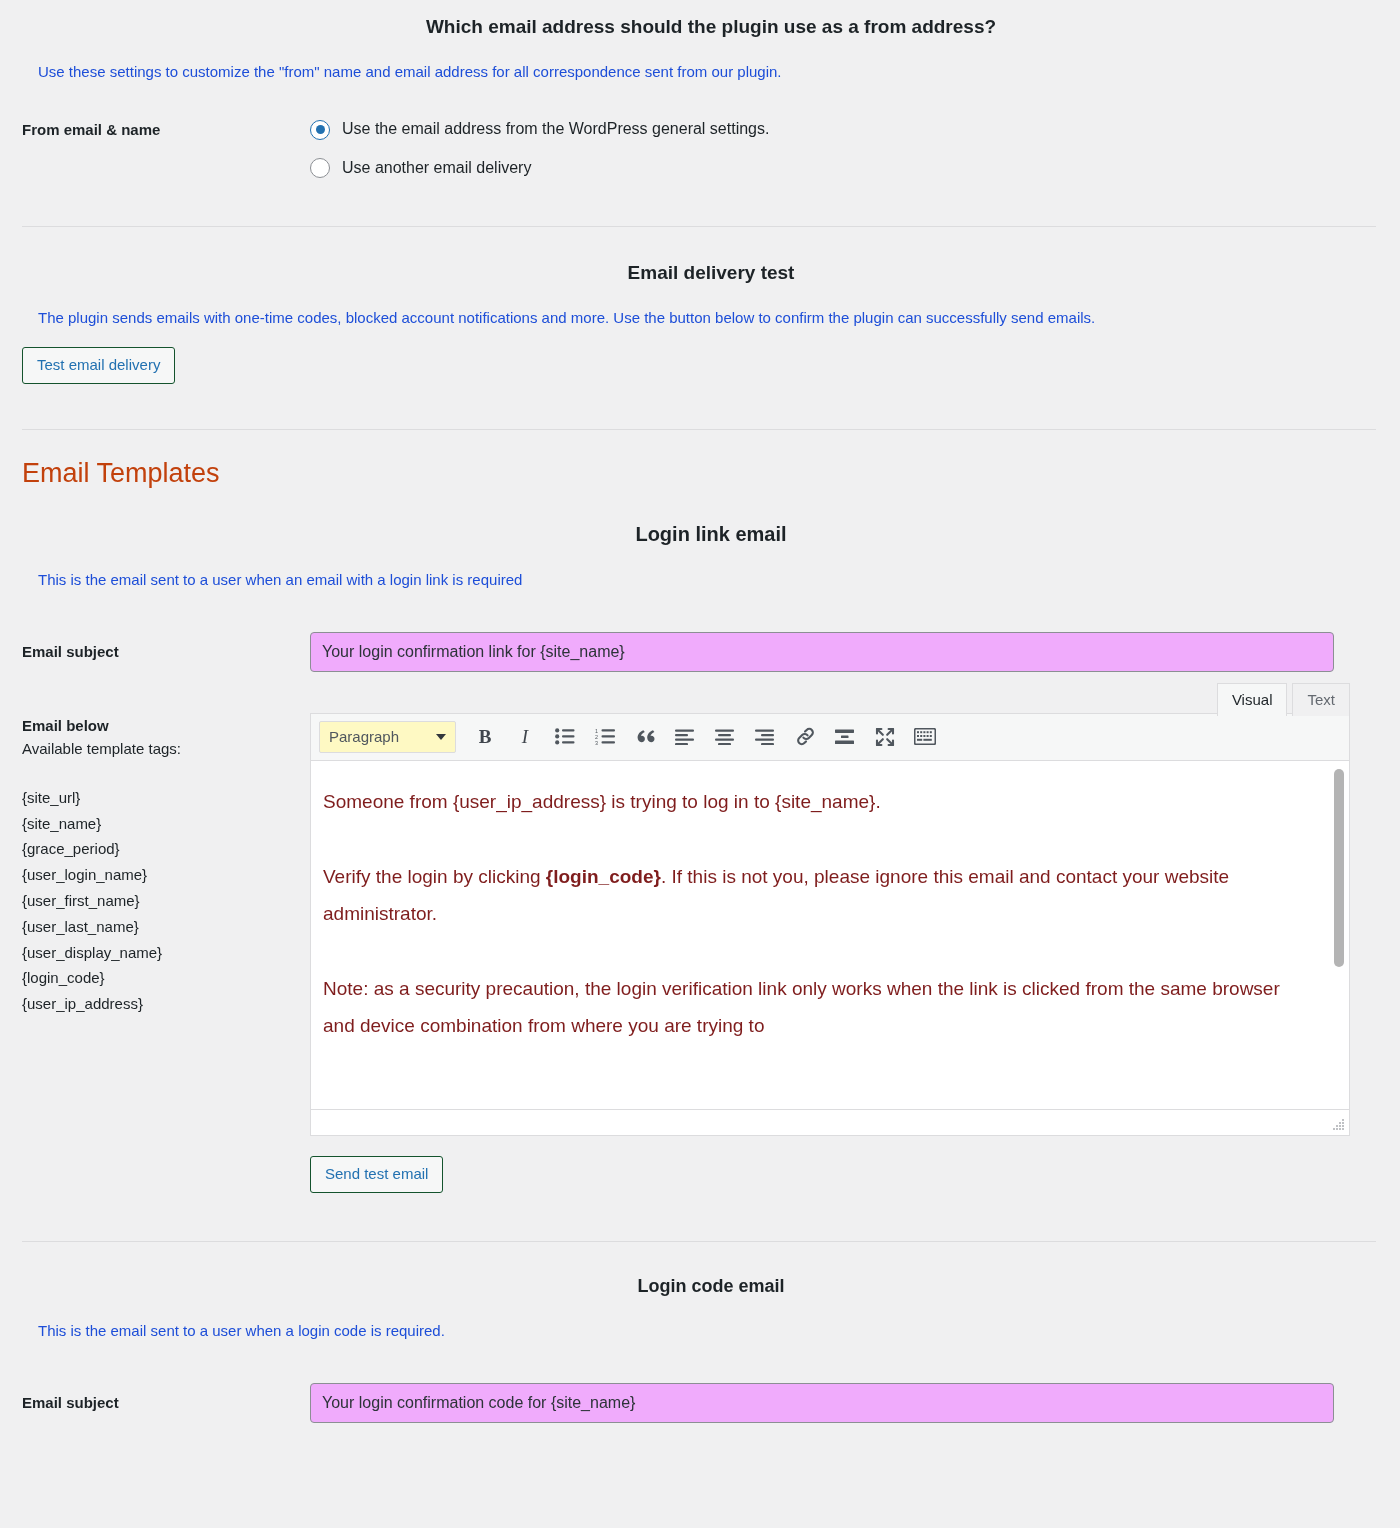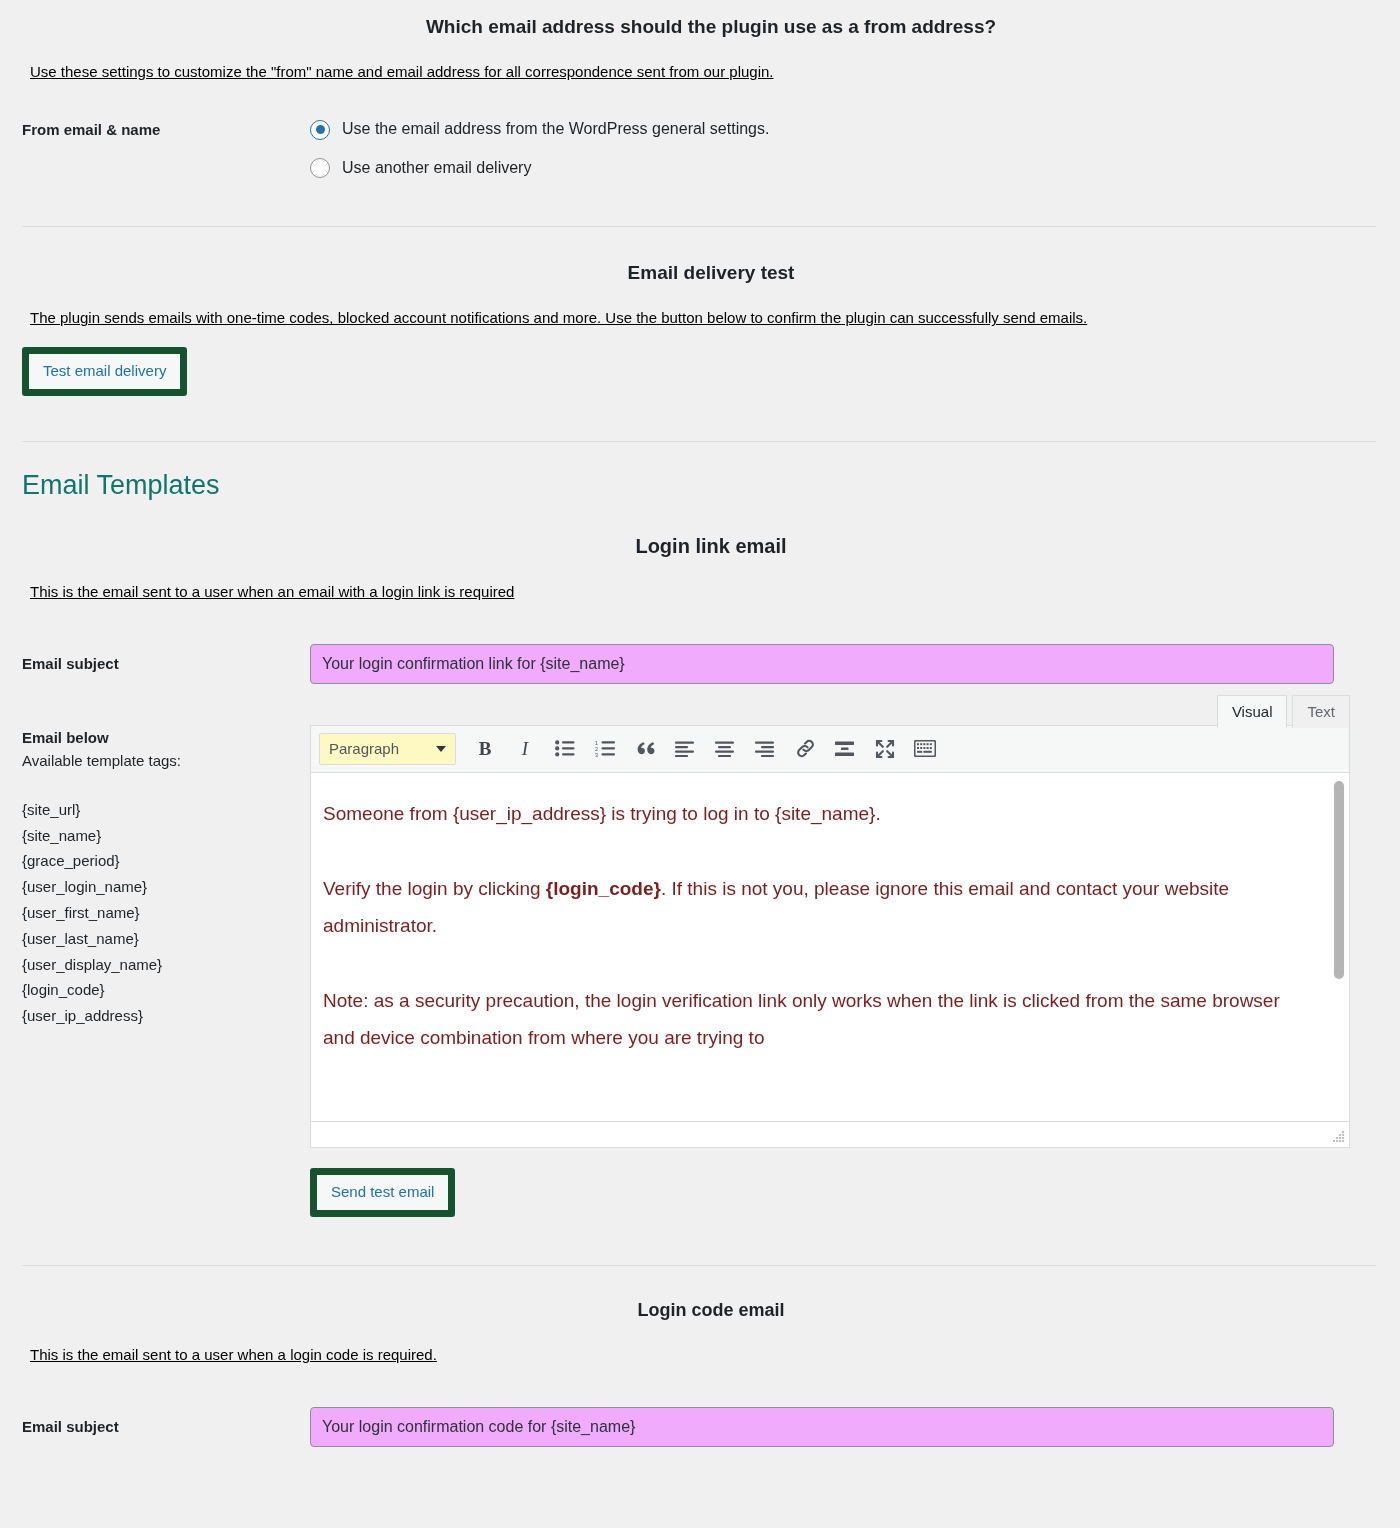--- a/index.html
+++ b/index.html
@@ -24,24 +24,23 @@
     font-size: 19px;
     font-weight: bold;
     color: #1d2327;
     margin: 1px;
     padding: 0;
     line-height: 1.3;
     text-align: center;
   }
   .sec-desc {
     font-size: 15px;
-    color: #000000;
+    color: #1d4ed8;
     line-height: 1.5;
-    margin: 8px;
-    text-decoration: underline;
+    margin: 16px;
   }
   .divider {
     height: 1px;
     background: #dcdcde;
     border: 0;
     margin: 0 24px 0 22px;
   }
 
   .row {
     display: flex;
@@ -92,21 +91,21 @@
   .radio-text {
     font-size: 16px;
     color: #1d2327;
     line-height: 1.3;
   }
 
   
   .btn-secondary {
     display: inline-block;
     background: #f6f7f7;
-    border: 7px solid #14532d;
+    border: 1px solid #14532d;
     border-radius: 3px;
     color: #2271b1;
     font-size: 15px;
     font-family: "Liberation Sans", sans-serif;
     padding: 8px 14px 9px;
     line-height: 1.2;
     cursor: pointer;
   }
 
   
@@ -283,21 +282,21 @@
     <p class="sec-desc p-left" style="margin-top:22px;">The plugin sends emails with one-time codes, blocked account notifications and more. Use the button below to confirm the plugin can successfully send emails.</p>
 
     <div class="p-left" style="margin-top:17px;">
       <button class="btn-secondary">Test email delivery</button>
     </div>
   </div>
 
   <hr class="divider" style="margin-top:45px;">
 
   <div style="padding-top:27px;">
-    <h1 class="p-left" style="font-size:27px;font-weight:normal;color:#0f766e;margin:0;line-height:1.2;">Email Templates</h1>
+    <h1 class="p-left" style="font-size:27px;font-weight:normal;color:#c2410c;margin:0;line-height:1.2;">Email Templates</h1>
 
     <h3 class="sec-title p-left" style="font-size:20px;margin-top:32px;">Login link email</h3>
 
     <p class="sec-desc p-left" style="margin-top:22px;font-size:15px;">This is the email sent to a user when an email with a login link is required</p>
 
     <div class="row" style="margin-top:40px;align-items:center;">
       <div class="row-label">Email subject</div>
       <div class="row-field">
         <input class="text-input" type="text" value="Your login confirmation link for {site_name}" style="">
       </div>

